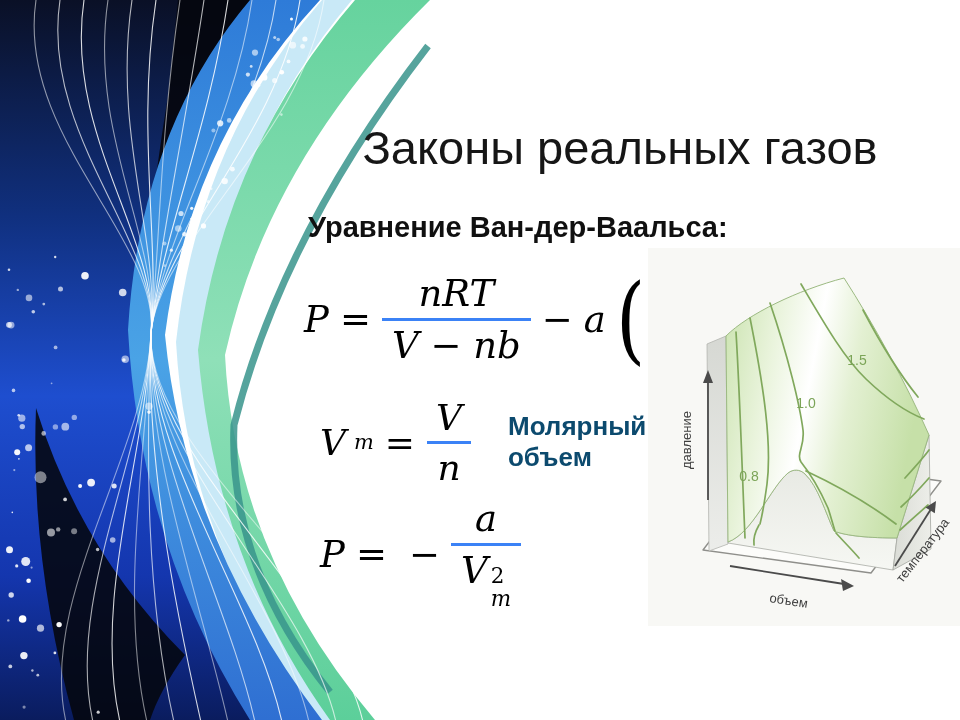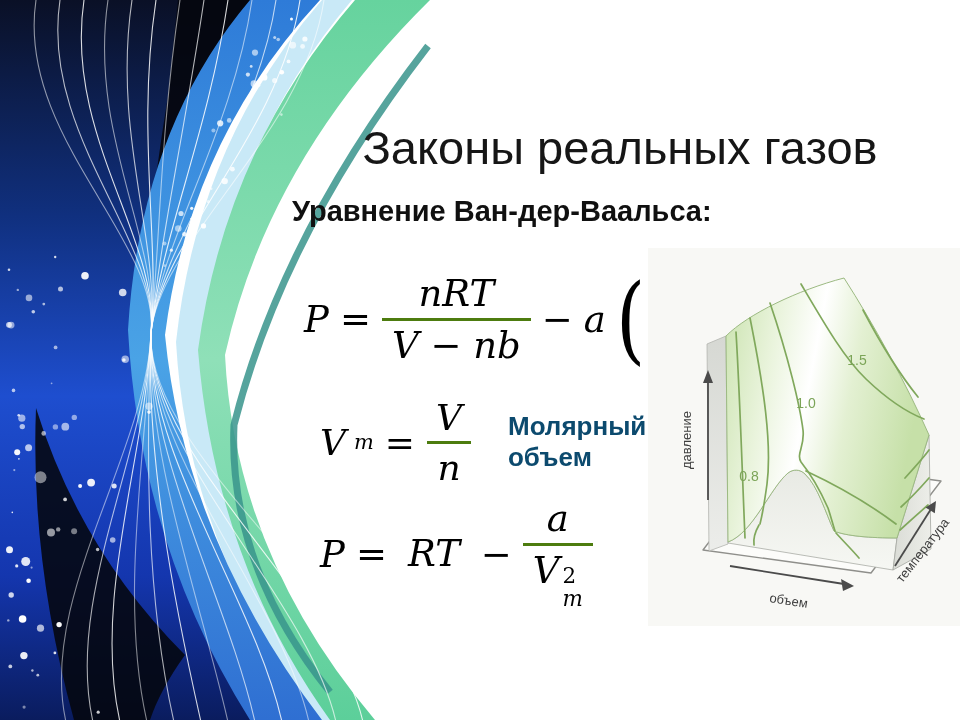--- a/index.html
+++ b/index.html
@@ -8,33 +8,33 @@
     background:#ffffff; font-family:"Liberation Sans", sans-serif;
   }
   svg text { font-family:"Liberation Sans", sans-serif; }
 
   .title {
     position:absolute; left:300px; top:122px; width:640px; margin:0;
     text-align:center; font:400 47px/1.1 "Liberation Sans", sans-serif;
     color:#161616; letter-spacing:0px;
   }
   .subtitle {
-    position:absolute; left:292px; top:196px; margin:0;
+    position:absolute; left:292px; top:196px; margin:16px;
     font:700 29px/1.1 "Liberation Sans", sans-serif; color:#101010;
   }
 
   
   .eq {
     position:absolute; display:flex; align-items:center; gap:6px;
     font-family:"DejaVu Serif", serif; font-style:italic; color:#000;
   }
   .eq .op { font-style:normal; padding:0 5px; }
   .frac { display:inline-flex; flex-direction:column; align-items:center; text-align:right; }
   .frac .num { padding:1px 10px 3px; }
-  .frac .den { border-top:3px solid #4d7c0f; padding:3px 10px 1px; white-space:nowrap; }
+  .frac .den { border-top:3px solid #3b82f6; padding:3px 10px 1px; white-space:nowrap; }
   .eq sub { font-size:0.58em; margin-left:2px; }
   .paren {
     font-style:normal; font-size:96px; line-height:0.82;
     transform:scaleX(0.78); font-family:"DejaVu Serif", serif;
   }
   .pow { align-self:flex-start; font-style:normal; font-size:24px; margin:0 0 0 -2px; }
   .tail { margin-left:9px; }
   .ss { display:inline-flex; flex-direction:column; align-items:flex-start;
         font-size:0.58em; line-height:1.05; margin-left:3px; }
   .ss .ss-t { font-style:normal; }
@@ -245,21 +245,20 @@
     <div class="caption">
       <div>Молярный</div>
       <div>объем</div>
     </div>
   </div>
 
   <div class="eq" id="eq3">
     <span class="var">P</span>
     <span class="op">=</span>
     <span class="frac">
-      <span class="num">RT</span>
     </span>
     <span class="op">−</span>
     <span class="frac">
       <span class="num">a</span>
       <span class="den"><span class="var">V</span><span class="ss">
             <span class="ss-t">2</span>
             <span class="ss-b">m</span>
           </span></span>
     </span>
   </div>

